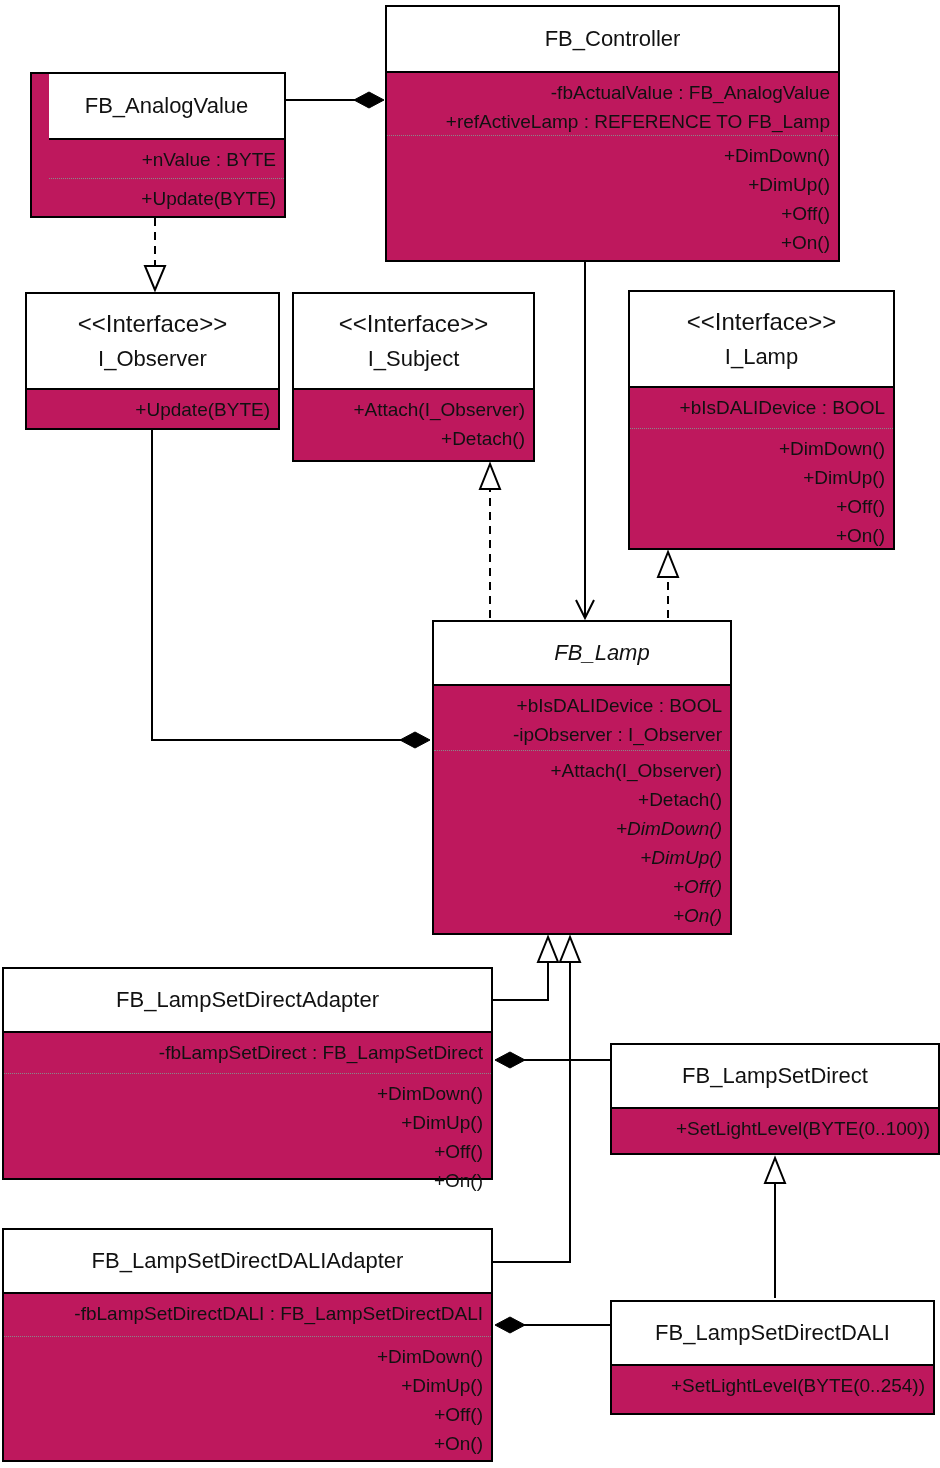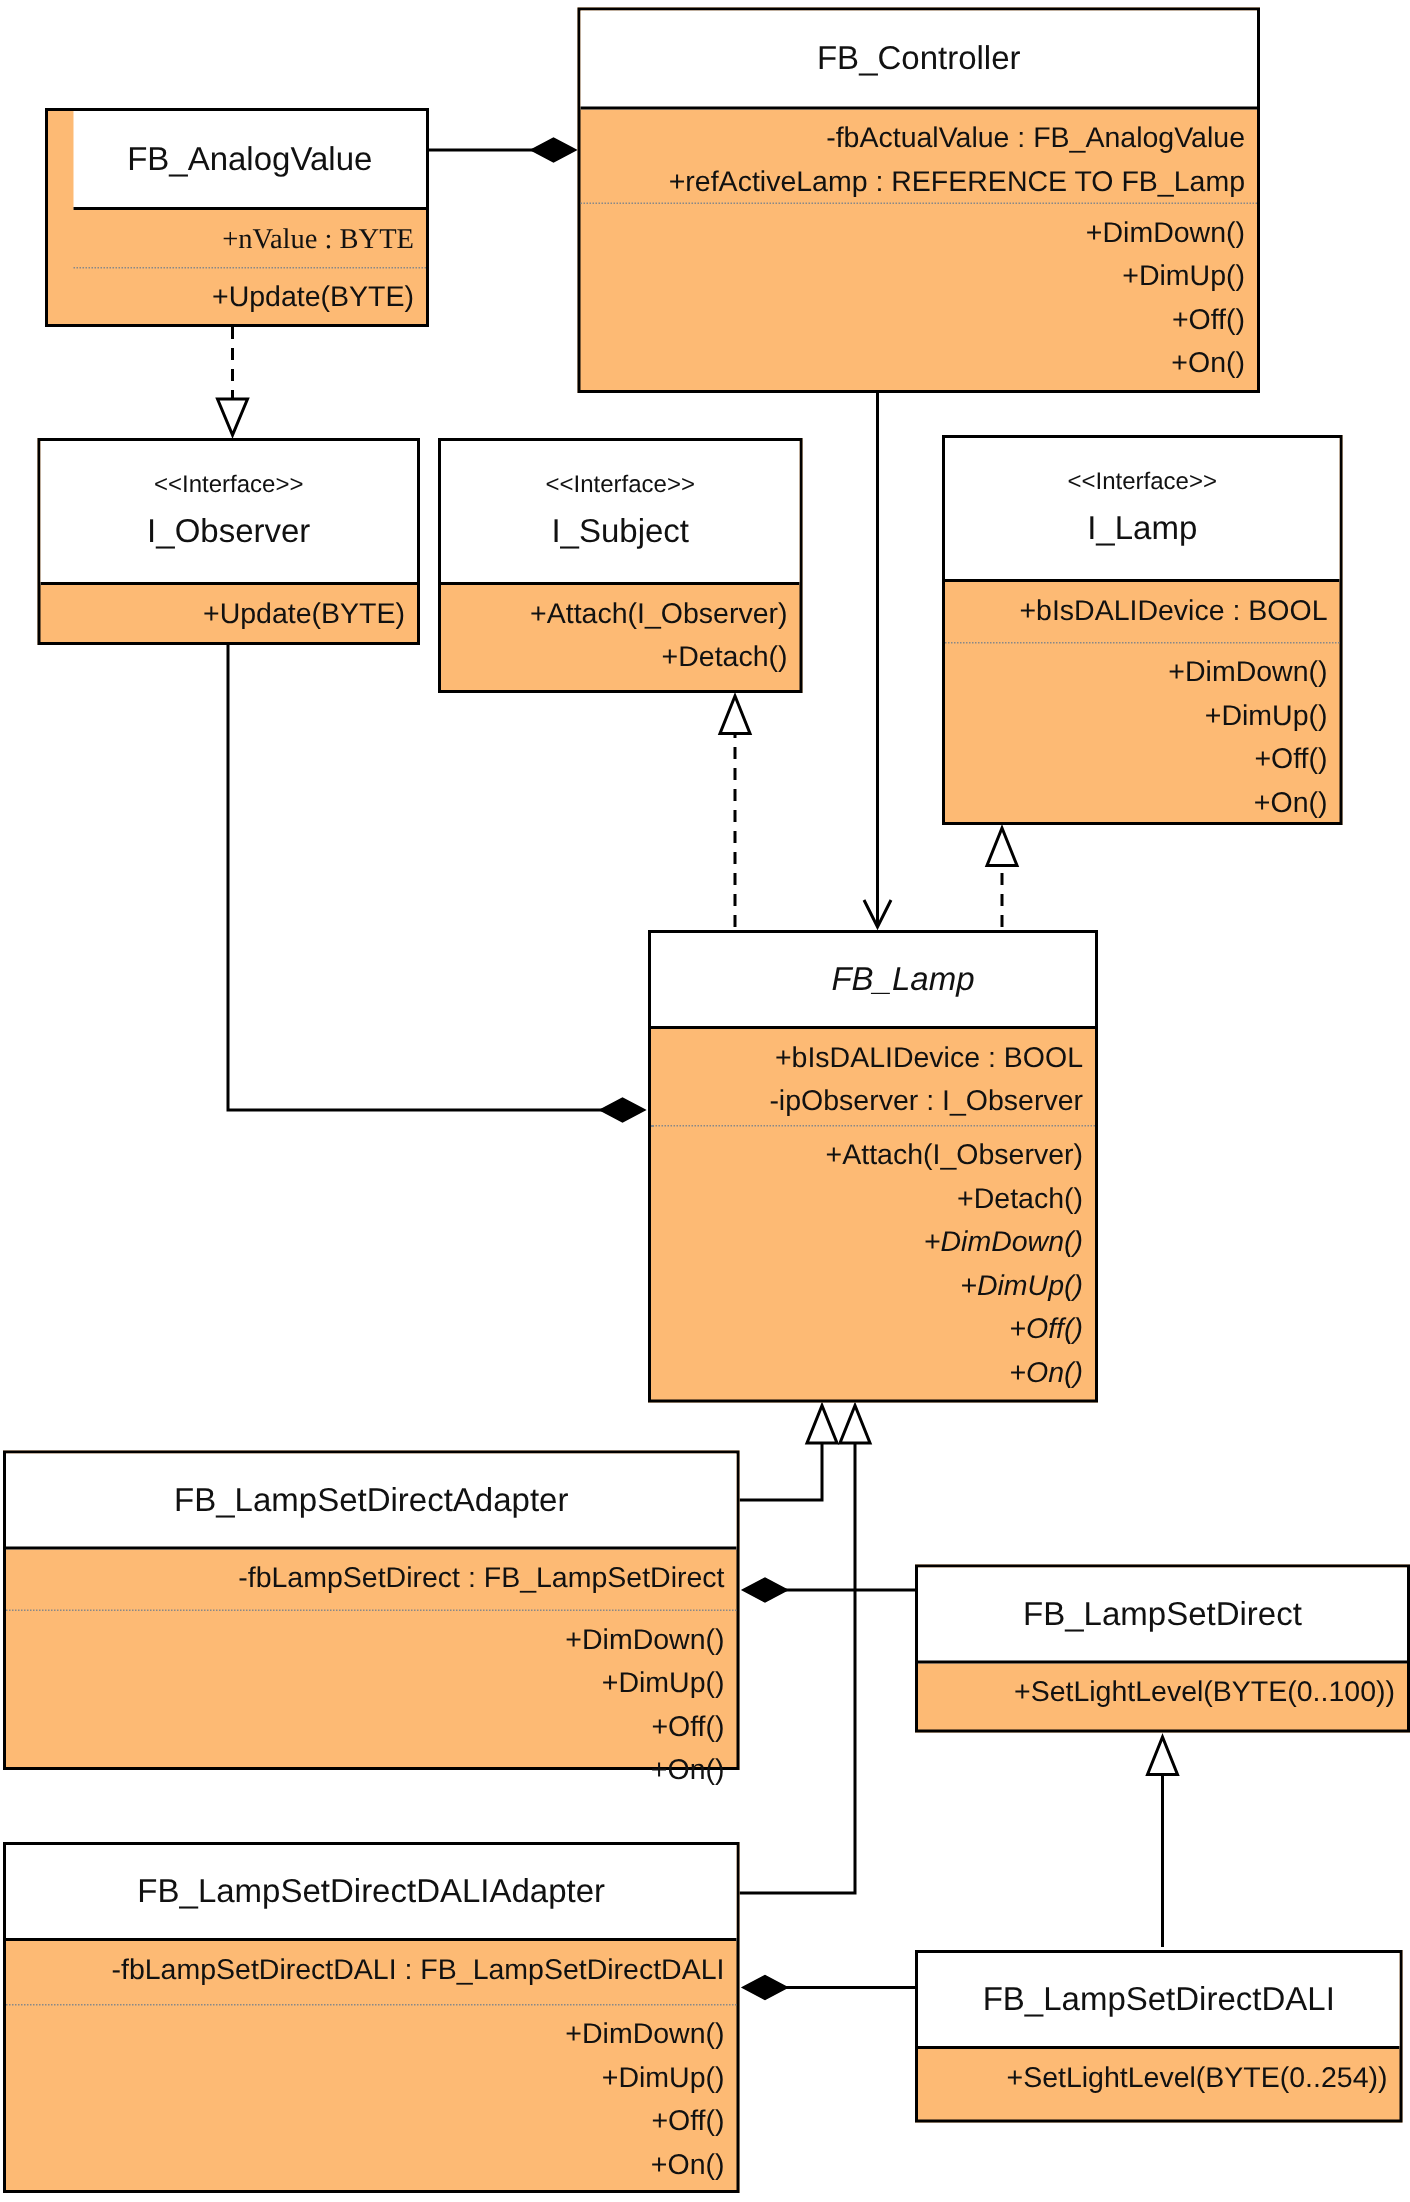--- a/index.html
+++ b/index.html
@@ -2,23 +2,23 @@
 <html><head>
 <meta charset="utf-8">
 <style>
   * { box-sizing: border-box; }
   html, body { margin: 0; padding: 0; background: #ffffff; }
   body { font-family: "Liberation Sans", "DejaVu Sans", sans-serif; color: #111; }
   .canvas { position: relative; width: 940px; height: 1468px; background: #ffffff; overflow: hidden; }
 
   svg.connectors { position: absolute; left: 0; top: 0; pointer-events: none; }
 
-  .uml-class { position: absolute; border: 2px solid #000; background: #fdba74; display: flex; flex-direction: column; }
+  .uml-class { position: absolute; border: 2px solid #000; background: #be185d; display: flex; flex-direction: column; }
   .uml-title { background: #ffffff; border-bottom: 2px solid #000; display: flex; flex-direction: column; align-items: center; justify-content: center; font-size: 22px; flex-shrink: 0; }
-  .uml-title .stereo { font-size: 16px; margin-bottom: 8px; }
+  .uml-title .stereo { font-size: 24px; margin-bottom: 8px; }
   .compartment { padding: 5px 8px 3px 10px; font-size: 19px; flex-shrink: 0; text-align: right; }
   .compartment.grow { flex: 1 1 auto; }
   .member { line-height: 29px; white-space: nowrap; }
   .sep-dotted { border-top: 1px dotted #888; }
   .abstract { font-style: italic; }
 </style>
 </head>
 <body>
 
 <div class="canvas">
@@ -78,21 +78,21 @@
     <g>
       <line x1="775" y1="1298" x2="775" y2="1184" stroke="#000" stroke-width="2"></line>
       <polygon points="775,1158 765,1183 785,1183" fill="#fff" stroke="#000" stroke-width="2"></polygon>
     </g>
   </svg>
 
   <div class="uml-class" style="left:30px; top:72px; width:256px; height:146px;padding-left:17px;">
     <div class="uml-title" style="height:66px;">
       <div>FB_AnalogValue</div>
     </div>
-    <div class="compartment" style="height:38px;font-family:Liberation Serif, serif;">
+    <div class="compartment" style="height:38px;">
       <div class="member">+nValue : BYTE</div>
     </div>
     <div class="compartment grow sep-dotted">
       <div class="member">+Update(BYTE)</div>
     </div>
   </div>
 
   <div class="uml-class" style="left:385px; top:5px; width:455px; height:257px;">
     <div class="uml-title" style="height:66px;">
       <div>FB_Controller</div>

